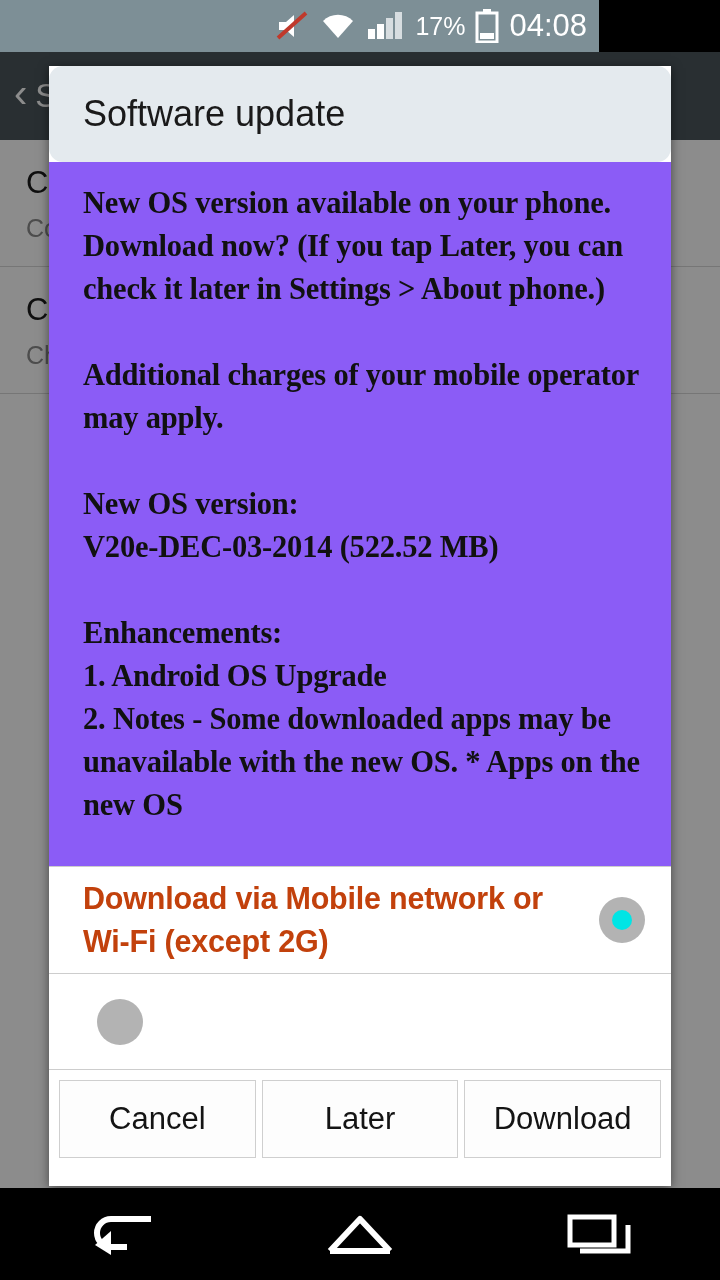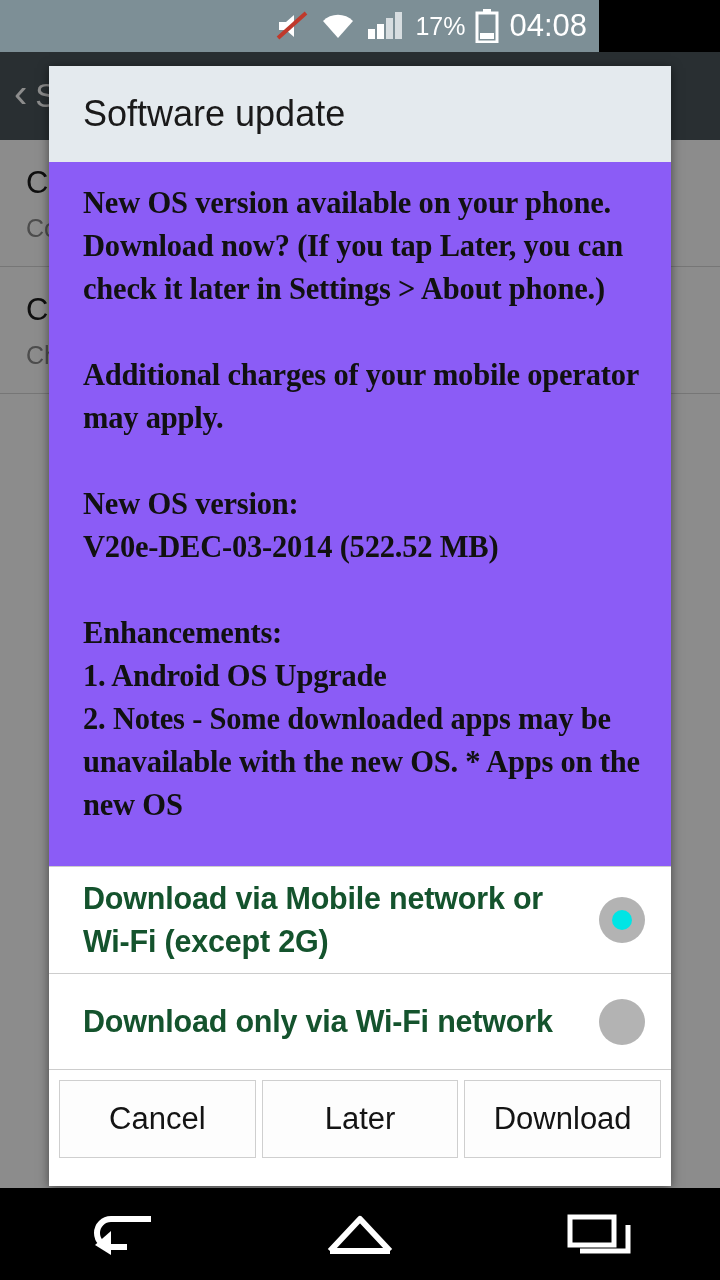--- a/index.html
+++ b/index.html
@@ -109,20 +109,21 @@
     box-sizing: border-box;
   }
   #dialog-header {
     background: #e4eaee;
     height: 96px;
     min-height: 96px;
     display: flex;
     align-items: center;
     padding-left: 34px;
     box-sizing: border-box;
+    border-radius: 14px;
   }
   #dialog-title {
     font-size: 36px;
     color: #1a1a1a;
     font-weight: 400;
   }
   #dialog-body {
     flex: 1 1 auto;
     overflow: hidden;
     padding: 20px 16px 0 34px;
@@ -149,21 +150,21 @@
     min-height: 96px;
     padding: 10px 26px 10px 34px;
     box-sizing: border-box;
     border-bottom: 1px solid #cdcdcd;
     background: #ffffff;
   }
   .option-label {
     flex: 1 1 auto;
     font-size: 30.5px;
     font-weight: bold;
-    color: #14532d;
+    color: #c2410c;
     line-height: 43px;
     letter-spacing: -0.2px;
     white-space: pre-wrap;
   }
   .radio {
     width: 46px; height: 46px;
     border-radius: 50%;
     background: #b3b3b3;
     flex: 0 0 auto;
     margin-left: 14px;
@@ -287,21 +288,20 @@
   </div>
 
   <div class="option-row">
     <div class="option-label">Download via Mobile network or Wi-Fi (except 2G)</div>
     <div class="radio">
       <div class="radio-inner"></div>
     </div>
   </div>
 
   <div class="option-row">
-    <div class="option-label">Download only via Wi-Fi network</div>
     <div class="radio off">
       
     </div>
   </div>
 
   <div id="dialog-buttons">
     <div class="dlg-btn">Cancel</div>
     <div class="dlg-btn">Later</div>
     <div class="dlg-btn">Download</div>
   </div>

